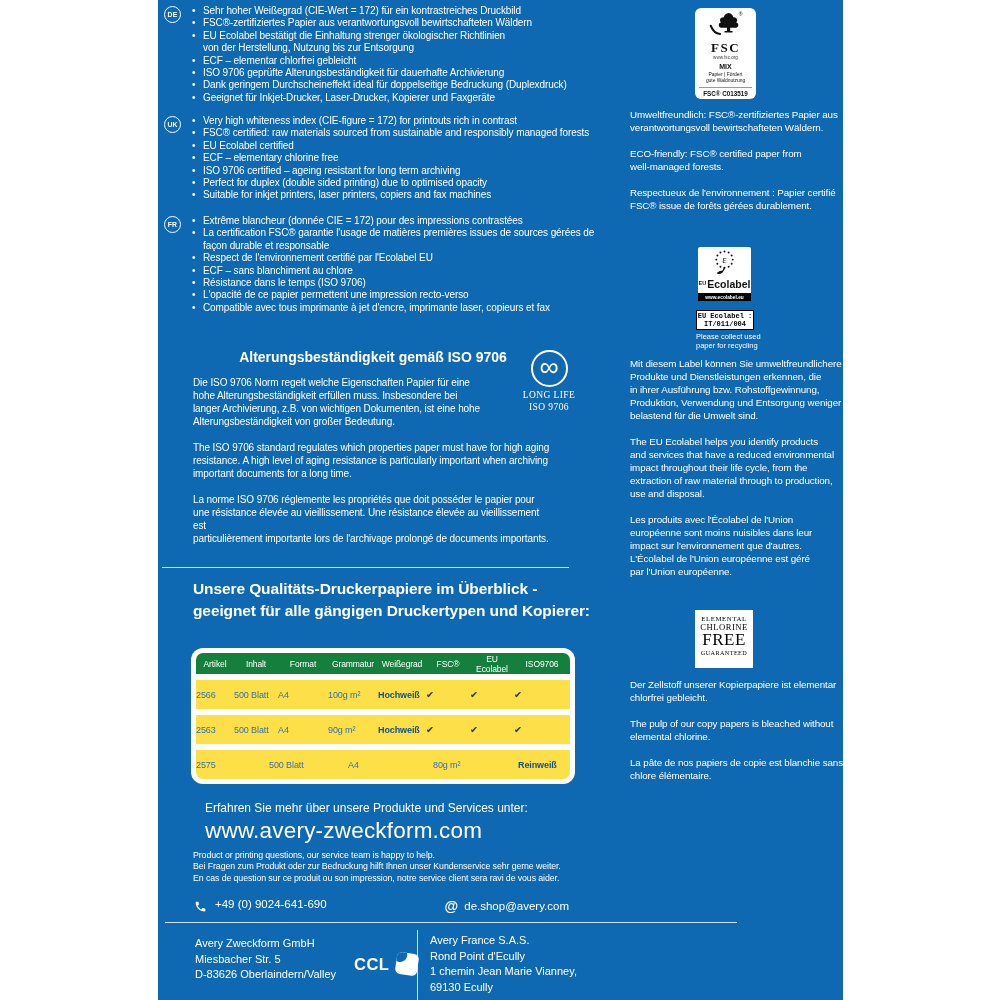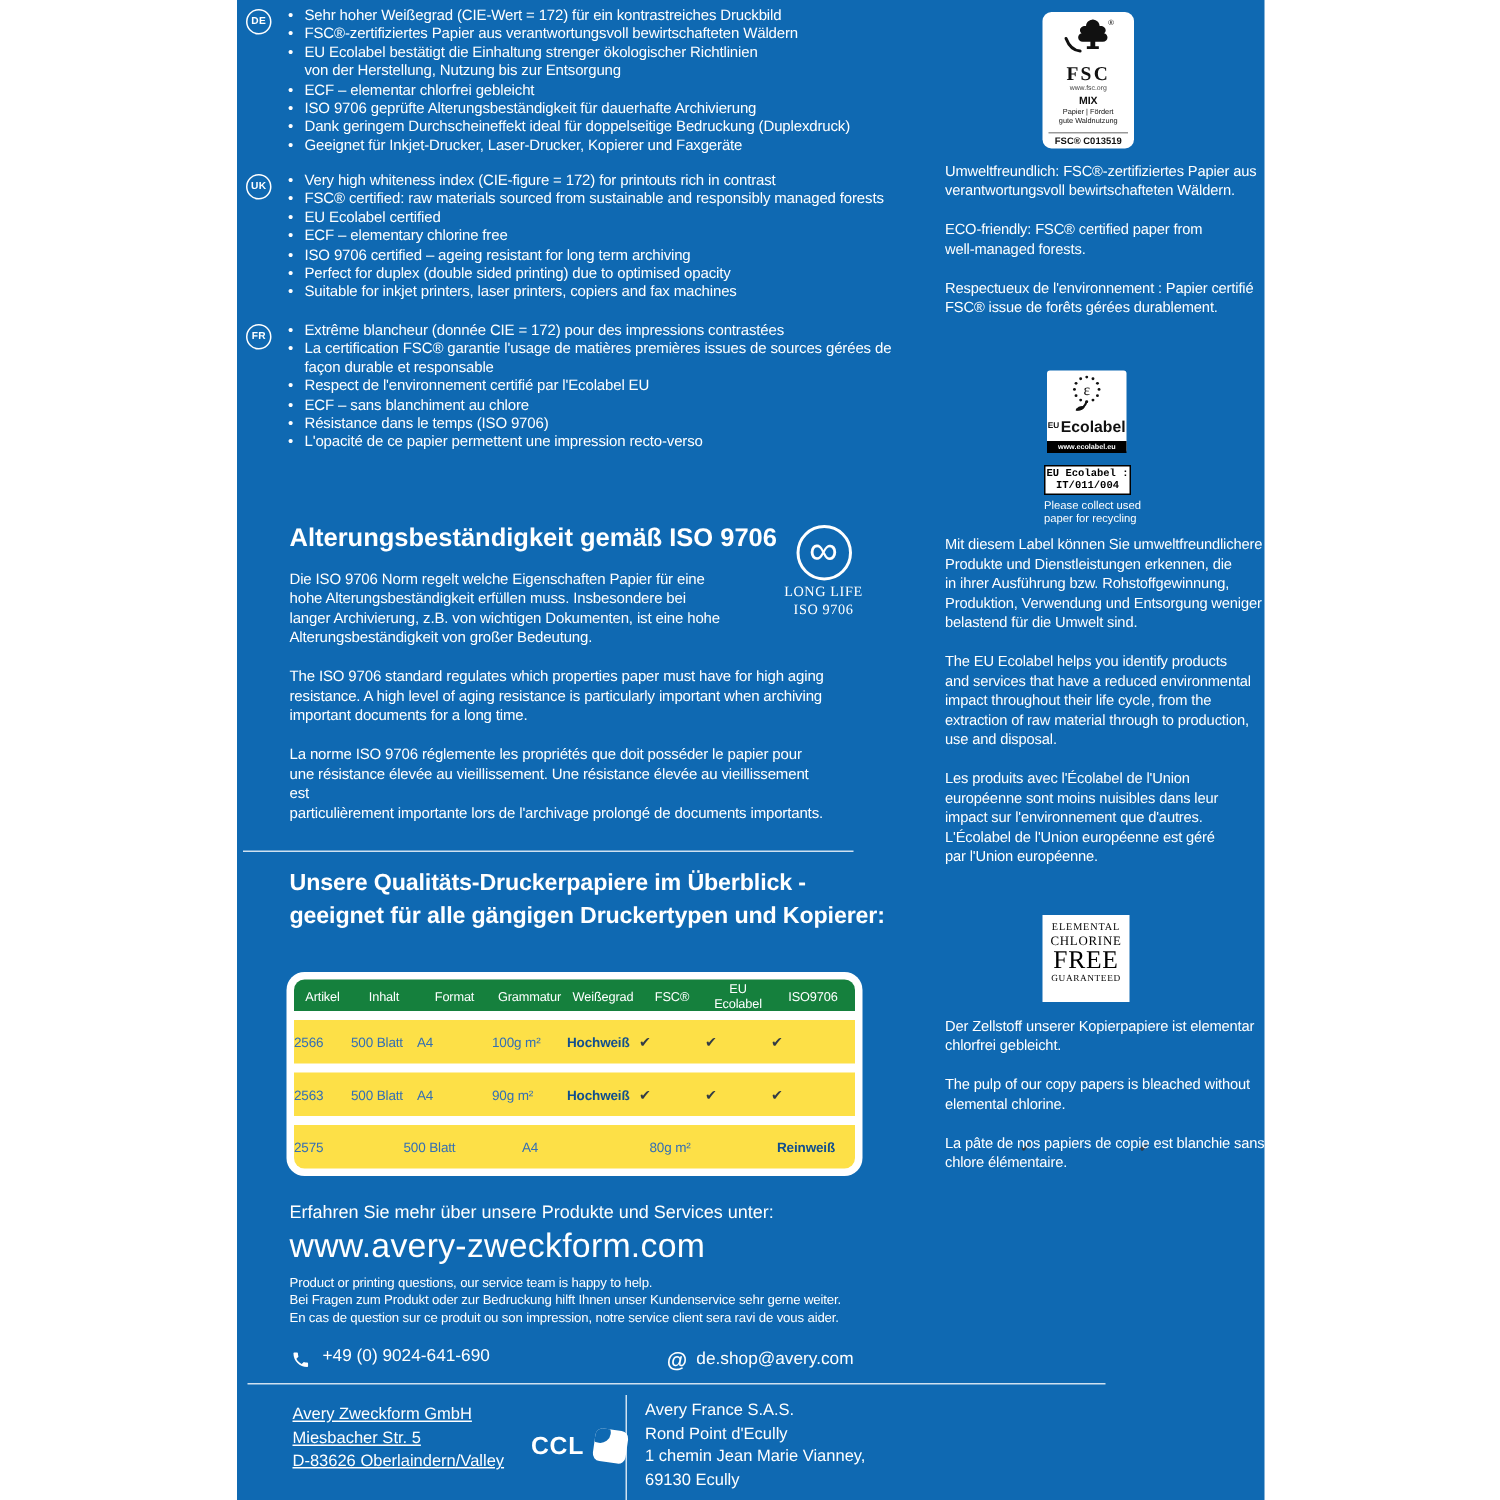--- a/index.html
+++ b/index.html
@@ -21,21 +21,21 @@
   }
   .bullets { list-style:none; margin:0 0 0 9px; padding:0; width:452px;
     font-size:10px; line-height:12.4px; letter-spacing:-0.1px; }
   .bullets li { position:relative; padding-left:13px; white-space:pre-line; }
   .bullets li::before { content:"•"; position:absolute; left:2px; top:0; font-size:10px; }
   #lang-de { left:6px; top:5px; }
   #lang-uk { left:6px; top:115px; }
   #lang-fr { left:6px; top:215px; }
   
   #iso-block { position:absolute; left:35px; top:349px; width:360px; }
-  .iso-title { font-weight:bold; font-size:17px; margin:0 0 11px 0; }
+  .iso-title { font-weight:bold; font-size:14px; margin:0 0 11px 0;text-align:center; }
   .iso-para { font-size:10px; line-height:13px; letter-spacing:-0.1px;
     white-space:pre-line; margin:0 0 13px 0; }
   #longlife-badge { position:absolute; left:360px; top:350px; width:62px; text-align:center; }
   .ll-circle { width:37px; height:37px; border:2.6px solid #fff; border-radius:50%;
     margin:0 auto 3px auto; display:flex; align-items:center; justify-content:center; }
   .ll-sym { font-size:27px; line-height:27px; margin-top:-2px; }
   .ll-text { font-family:"Liberation Serif", serif; font-size:9.5px; line-height:11.5px; letter-spacing:.4px; }
   
   .hline { position:absolute; height:1px; background:rgba(255,255,255,.8); }
   #divider-top { left:4px; top:567px; width:407px; }
@@ -50,32 +50,32 @@
   .thead { display:grid; grid-template-columns:38px 44px 50px 50px 48px 44px 44px 56px;
     background:#15803d; border-radius:7px 7px 0 0; height:21px; align-items:center;
     font-size:8.5px; color:#fff; text-align:center; letter-spacing:-0.1px; }
   .trow { display:grid; grid-template-columns:38px 44px 50px 50px 48px 44px 44px 56px;
     background:#fde047; height:29px; margin-top:6px; align-items:center;
     font-size:9px; color:#346fb4; text-align:left; letter-spacing:-0.1px; }
   .trow.last { border-radius:0 0 7px 7px;gap:35px; }
   .tcell.bold-cell { font-weight:bold; color:#114f8f; }
   .tcell.check-cell { color:#333c46; font-size:9.5px; }
   
-  #more-info { position:absolute; left:35px; top:801px; }
+  #more-info { position:absolute; left:47px; top:801px; }
   .mi-lead { font-size:12px; margin-bottom:3px; }
   .mi-site { font-size:22.5px; letter-spacing:.2px; }
   #notes { position:absolute; left:35px; top:850px; font-size:8.8px; line-height:11.3px; letter-spacing:-0.1px; }
   
   #contact-row { position:absolute; left:36px; top:898px; display:flex; }
   .c-icon { margin-right:8px; display:flex; align-items:center; }
   .c-text { font-size:11.5px; }
   #email-group { margin-left:118px; display:flex; align-items:center; }
   .at-glyph { font-size:14px; font-weight:bold; margin-right:6px; }
   
-  #footer-left  { position:absolute; left:37px;  top:936px; font-size:11px; line-height:15.5px;text-decoration:underline; }
+  #footer-left  { position:absolute; left:37px;  top:936px; font-size:11px; line-height:15.5px; }
   #footer-right { position:absolute; left:272px; top:933px; font-size:11px; line-height:15.5px; }
   #ccl-logo { position:absolute; left:196px; top:953px; display:flex; align-items:center; }
   .ccl-text { font-size:16.5px; font-weight:bold; letter-spacing:.5px; }
   .ccl-mark { width:22px; height:22px; background:#fff; border-radius:5px; margin-left:7px;
     position:relative; transform:rotate(8deg); overflow:hidden; }
   .ccl-dot { position:absolute; left:-4px; top:-4px; width:14px; height:14px;
     background:#0f69b2; border-radius:50%; }
   
   .rc-texts { position:absolute; left:472px; width:218px; font-size:9.8px;
     line-height:13px; letter-spacing:-0.1px; }
@@ -147,20 +147,21 @@
   <div class="lang-section" id="lang-fr">
     <div class="lang-badge">FR</div>
     <ul class="bullets">
         <li>Extrême blancheur (donnée CIE = 172) pour des impressions contrastées</li>
         <li>La certification FSC® garantie l'usage de matières premières issues de sources gérées de
 façon durable et responsable</li>
         <li>Respect de l'environnement certifié par l'Ecolabel EU</li>
         <li>ECF – sans blanchiment au chlore</li>
         <li>Résistance dans le temps (ISO 9706)</li>
         <li>L'opacité de ce papier permettent une impression recto-verso</li>
+        <li>Compatible avec tous imprimante à jet d'encre, imprimante laser, copieurs et fax</li>
       </ul>
   </div>
 
   <div id="iso-block">
     <div class="iso-title">Alterungsbeständigkeit gemäß ISO 9706</div>
     <p class="iso-para">Die ISO 9706 Norm regelt welche Eigenschaften Papier für eine
 hohe  Alterungsbeständigkeit erfüllen muss. Insbesondere bei
 langer Archivierung,  z.B. von wichtigen Dokumenten, ist eine hohe
 Alterungsbeständigkeit von großer Bedeutung.</p>
     <p class="iso-para">The ISO 9706 standard regulates which properties paper must have for high aging

